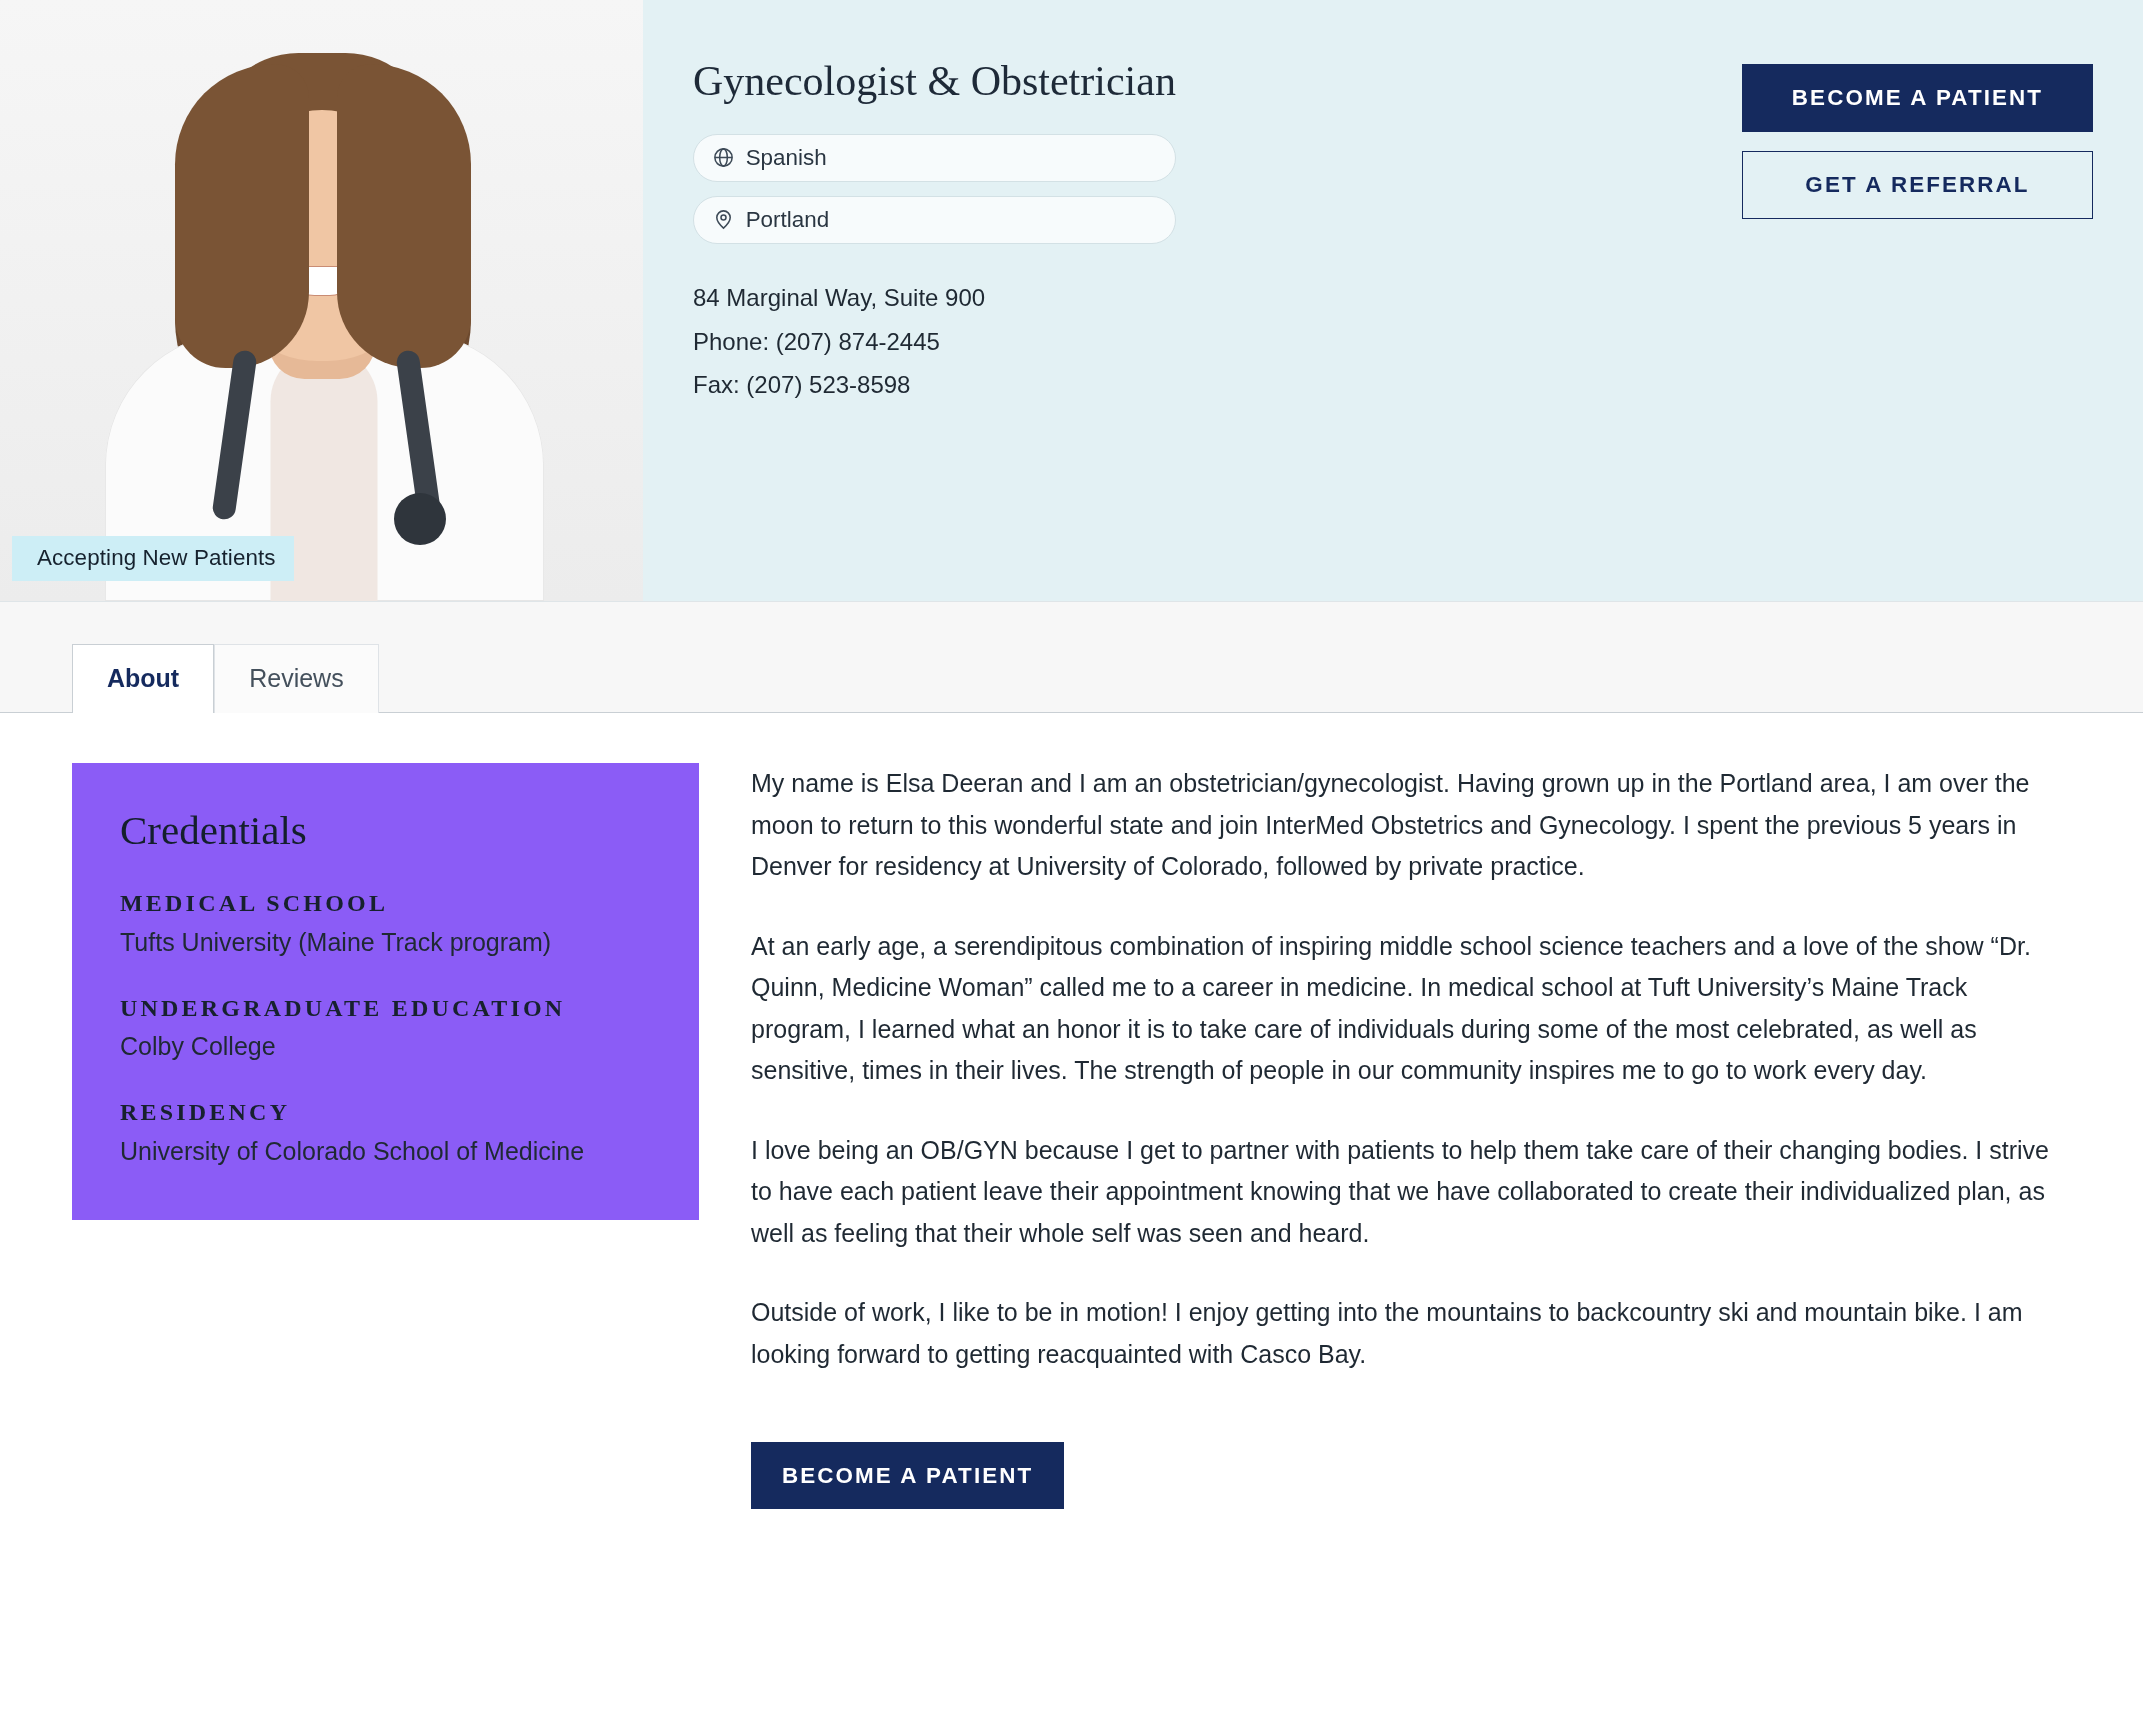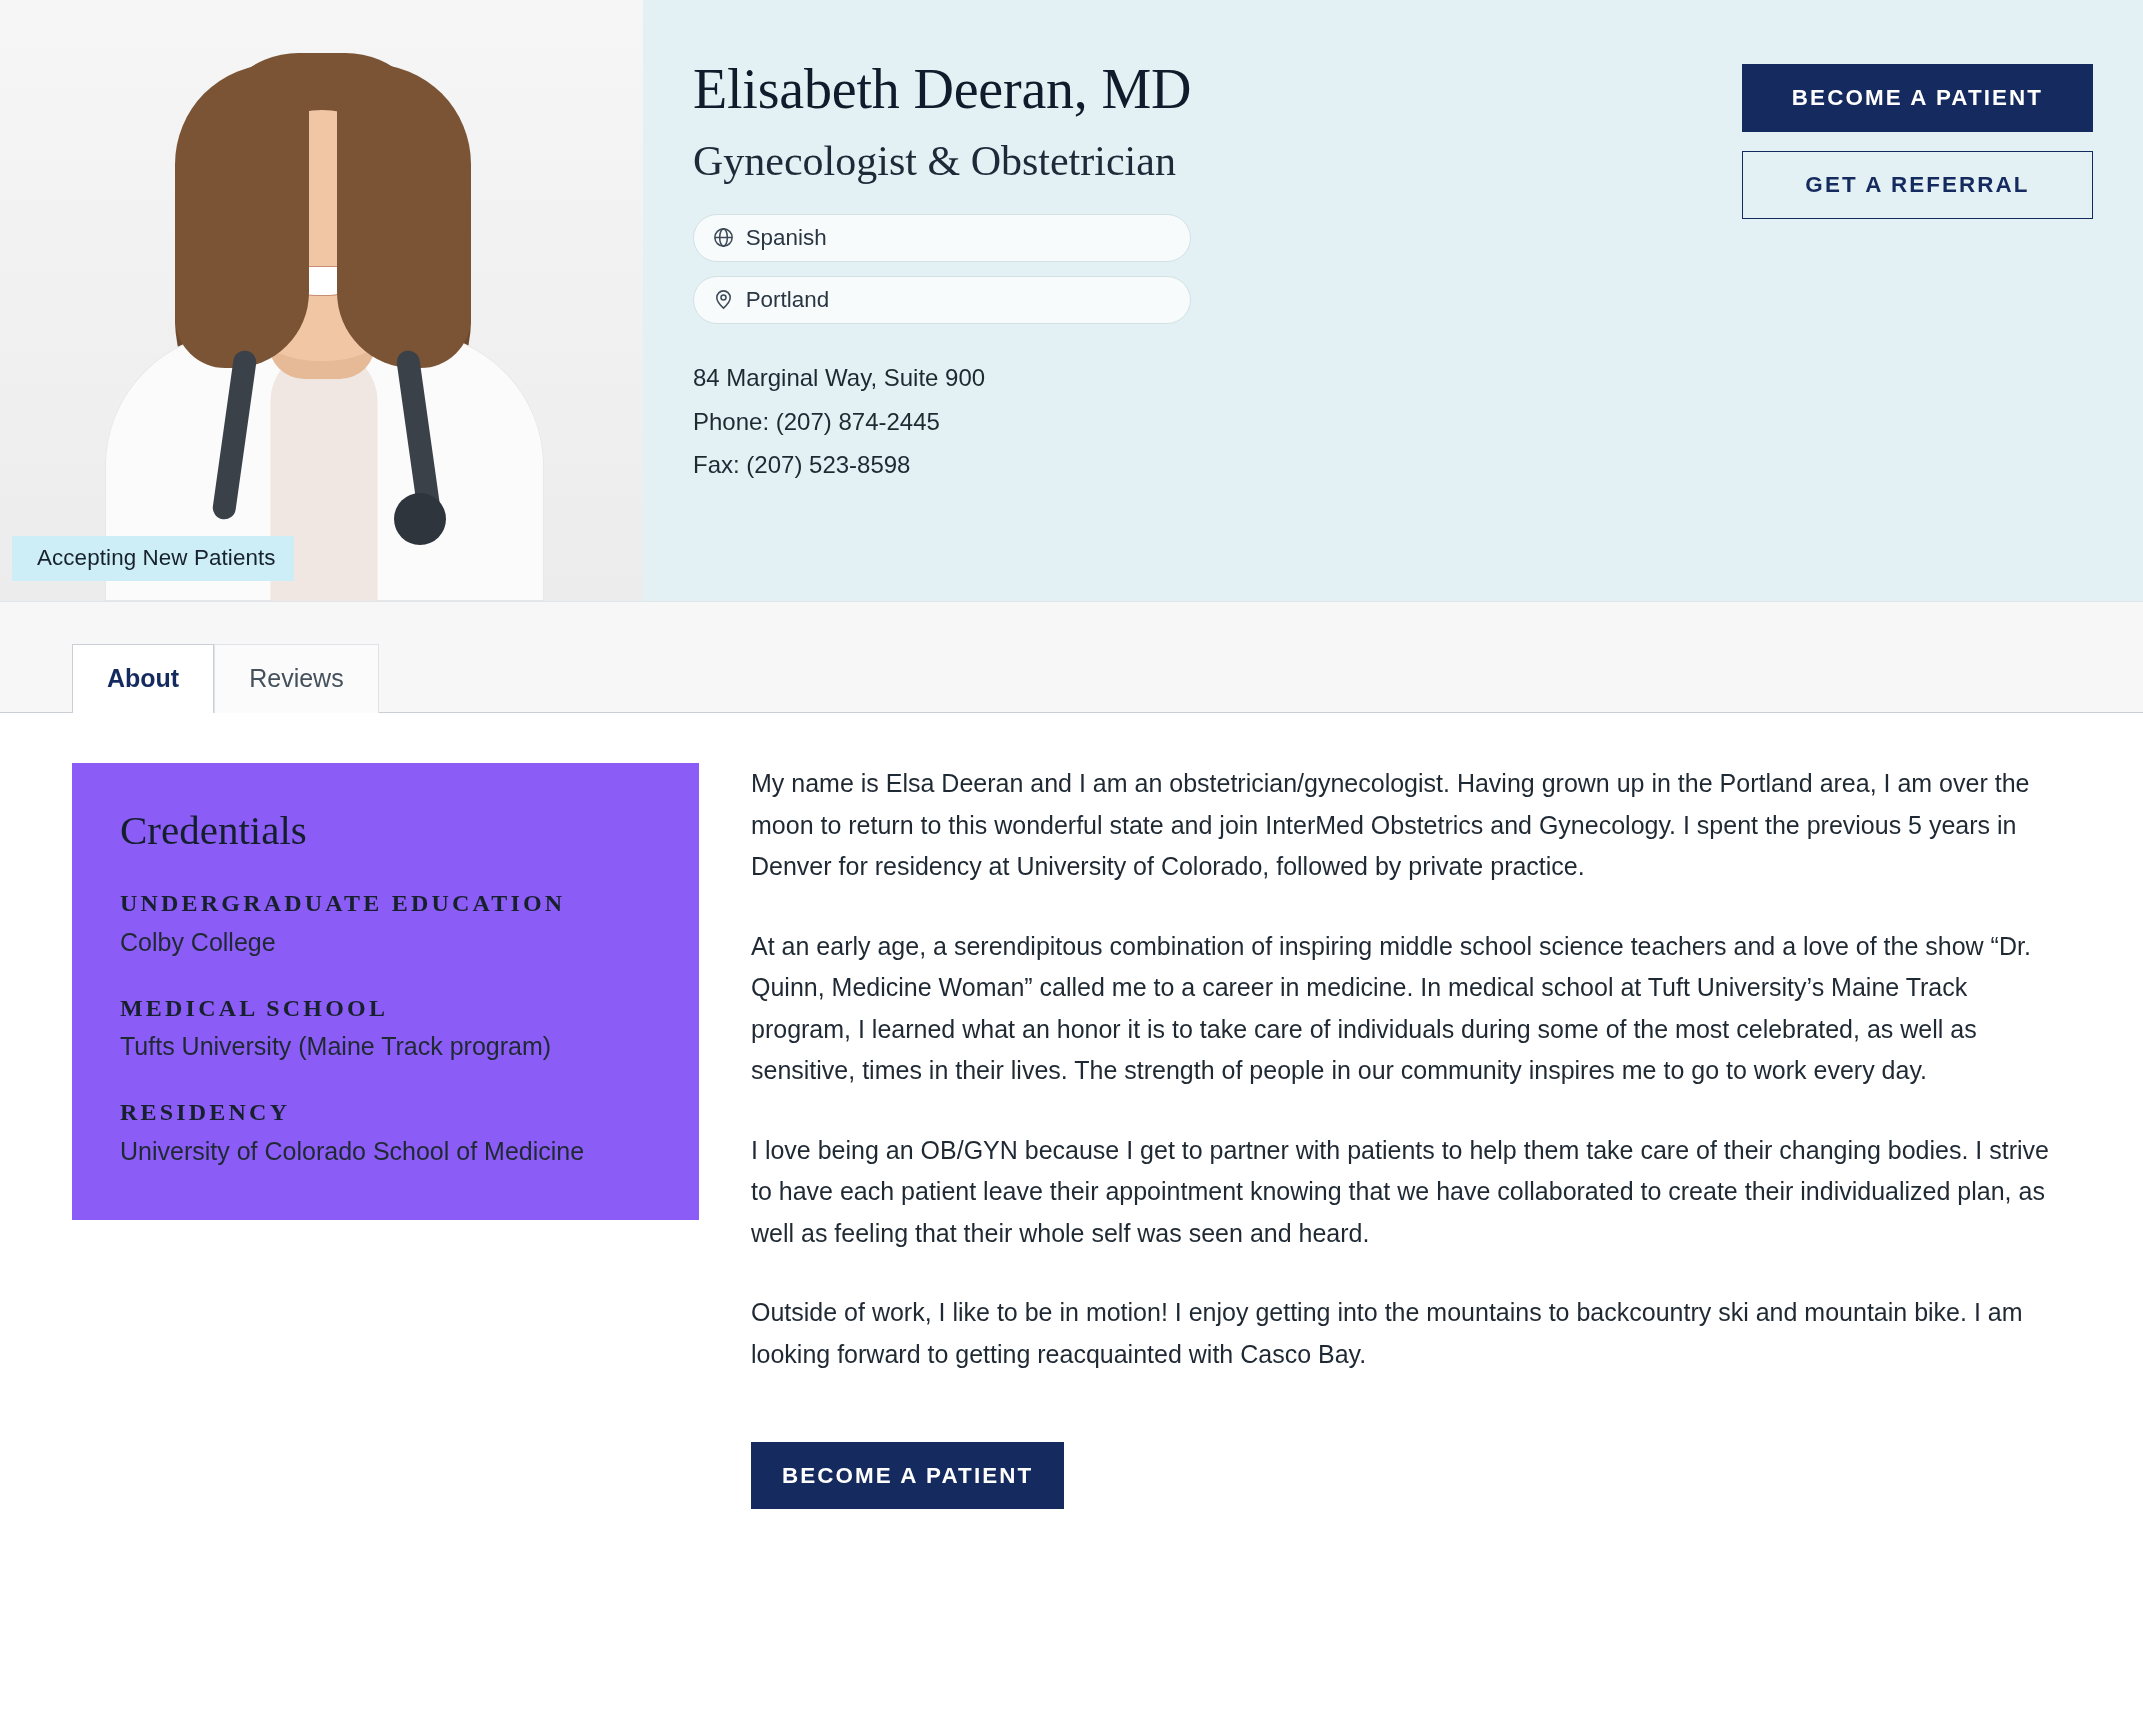--- a/index.html
+++ b/index.html
@@ -333,21 +333,20 @@
       <div class="p-hair-front-r"></div>
       <div class="p-stetho-l"></div>
       <div class="p-stetho-r"></div>
       <div class="p-stetho-bell"></div>
     </div>
     <div class="badge-accepting">Accepting New Patients</div>
   </div>
 
   <div class="hero-body">
     <div class="hero-left">
-      <h1 class="doc-name">Elisabeth Deeran, MD</h1>
       <div class="doc-specialty">Gynecologist &amp; Obstetrician</div>
 
       <div class="chips">
         <span class="chip">
           <span>
             <svg width="23" height="23" viewBox="0 0 24 24" fill="none" stroke="#3d4a57" stroke-width="1.6">
               <circle cx="12" cy="12" r="9"></circle>
               <ellipse cx="12" cy="12" rx="4" ry="9"></ellipse>
               <line x1="3" y1="12" x2="21" y2="12"></line>
             </svg>
@@ -381,27 +380,27 @@
   <div class="tab active">About</div>
   <div class="tab inactive">Reviews</div>
 </nav>
 
 <main class="content">
 
   <aside class="credentials">
     <h2>Credentials</h2>
 
     <div class="cred-group">
+      <div class="cred-label">Medical School</div>
+      <div class="cred-value">Tufts University (Maine Track program)</div>
+    </div>
+
+    <div class="cred-group">
       <div class="cred-label">Undergraduate Education</div>
       <div class="cred-value">Colby College</div>
-    </div>
-
-    <div class="cred-group">
-      <div class="cred-label">Medical School</div>
-      <div class="cred-value">Tufts University (Maine Track program)</div>
     </div>
 
     <div class="cred-group">
       <div class="cred-label">Residency</div>
       <div class="cred-value">University of Colorado School of Medicine</div>
     </div>
   </aside>
 
   <section class="bio">
     <p>My name is Elsa Deeran and I am an obstetrician/gynecologist. Having grown up in the Portland area, I am over the moon to return to this wonderful state and join InterMed Obstetrics and Gynecology. I spent the previous 5 years in Denver for residency at University of Colorado, followed by private practice.</p>

